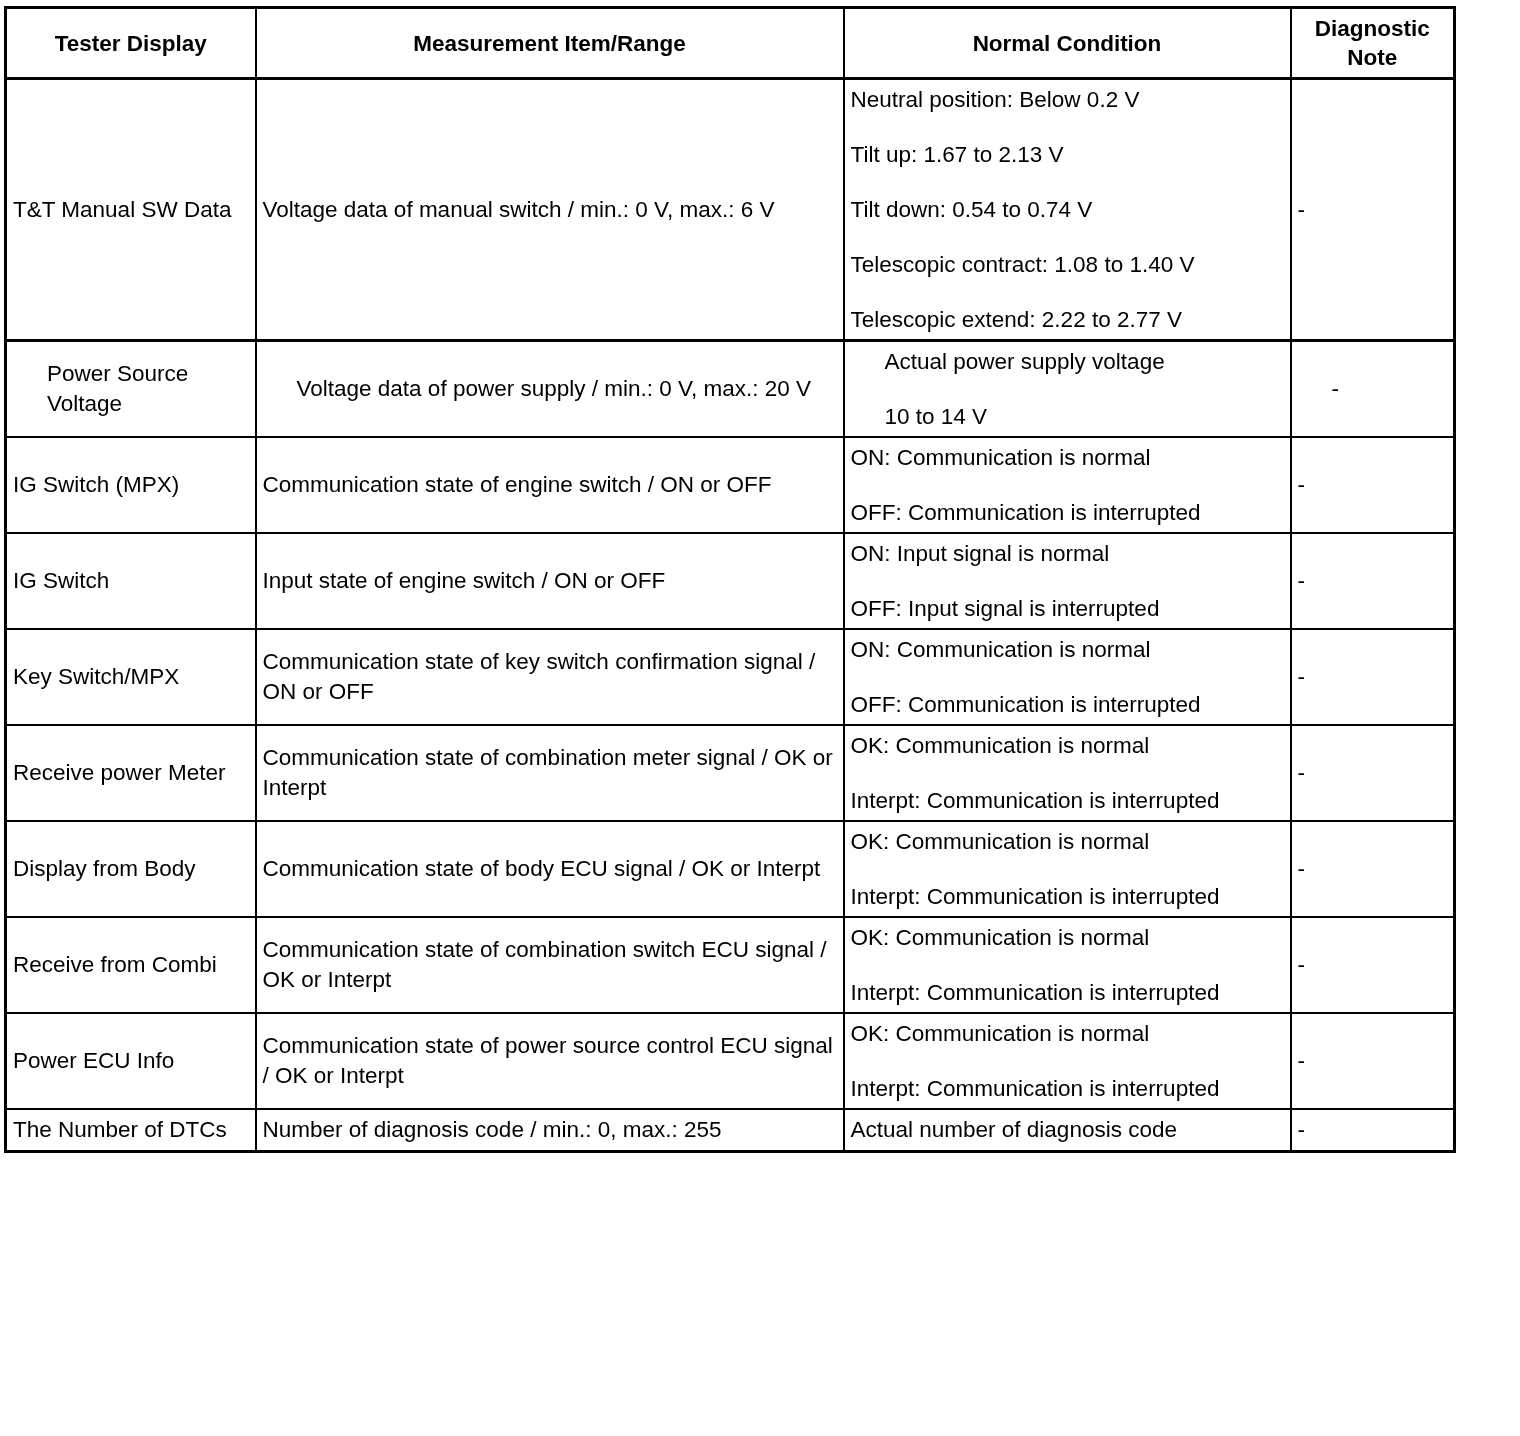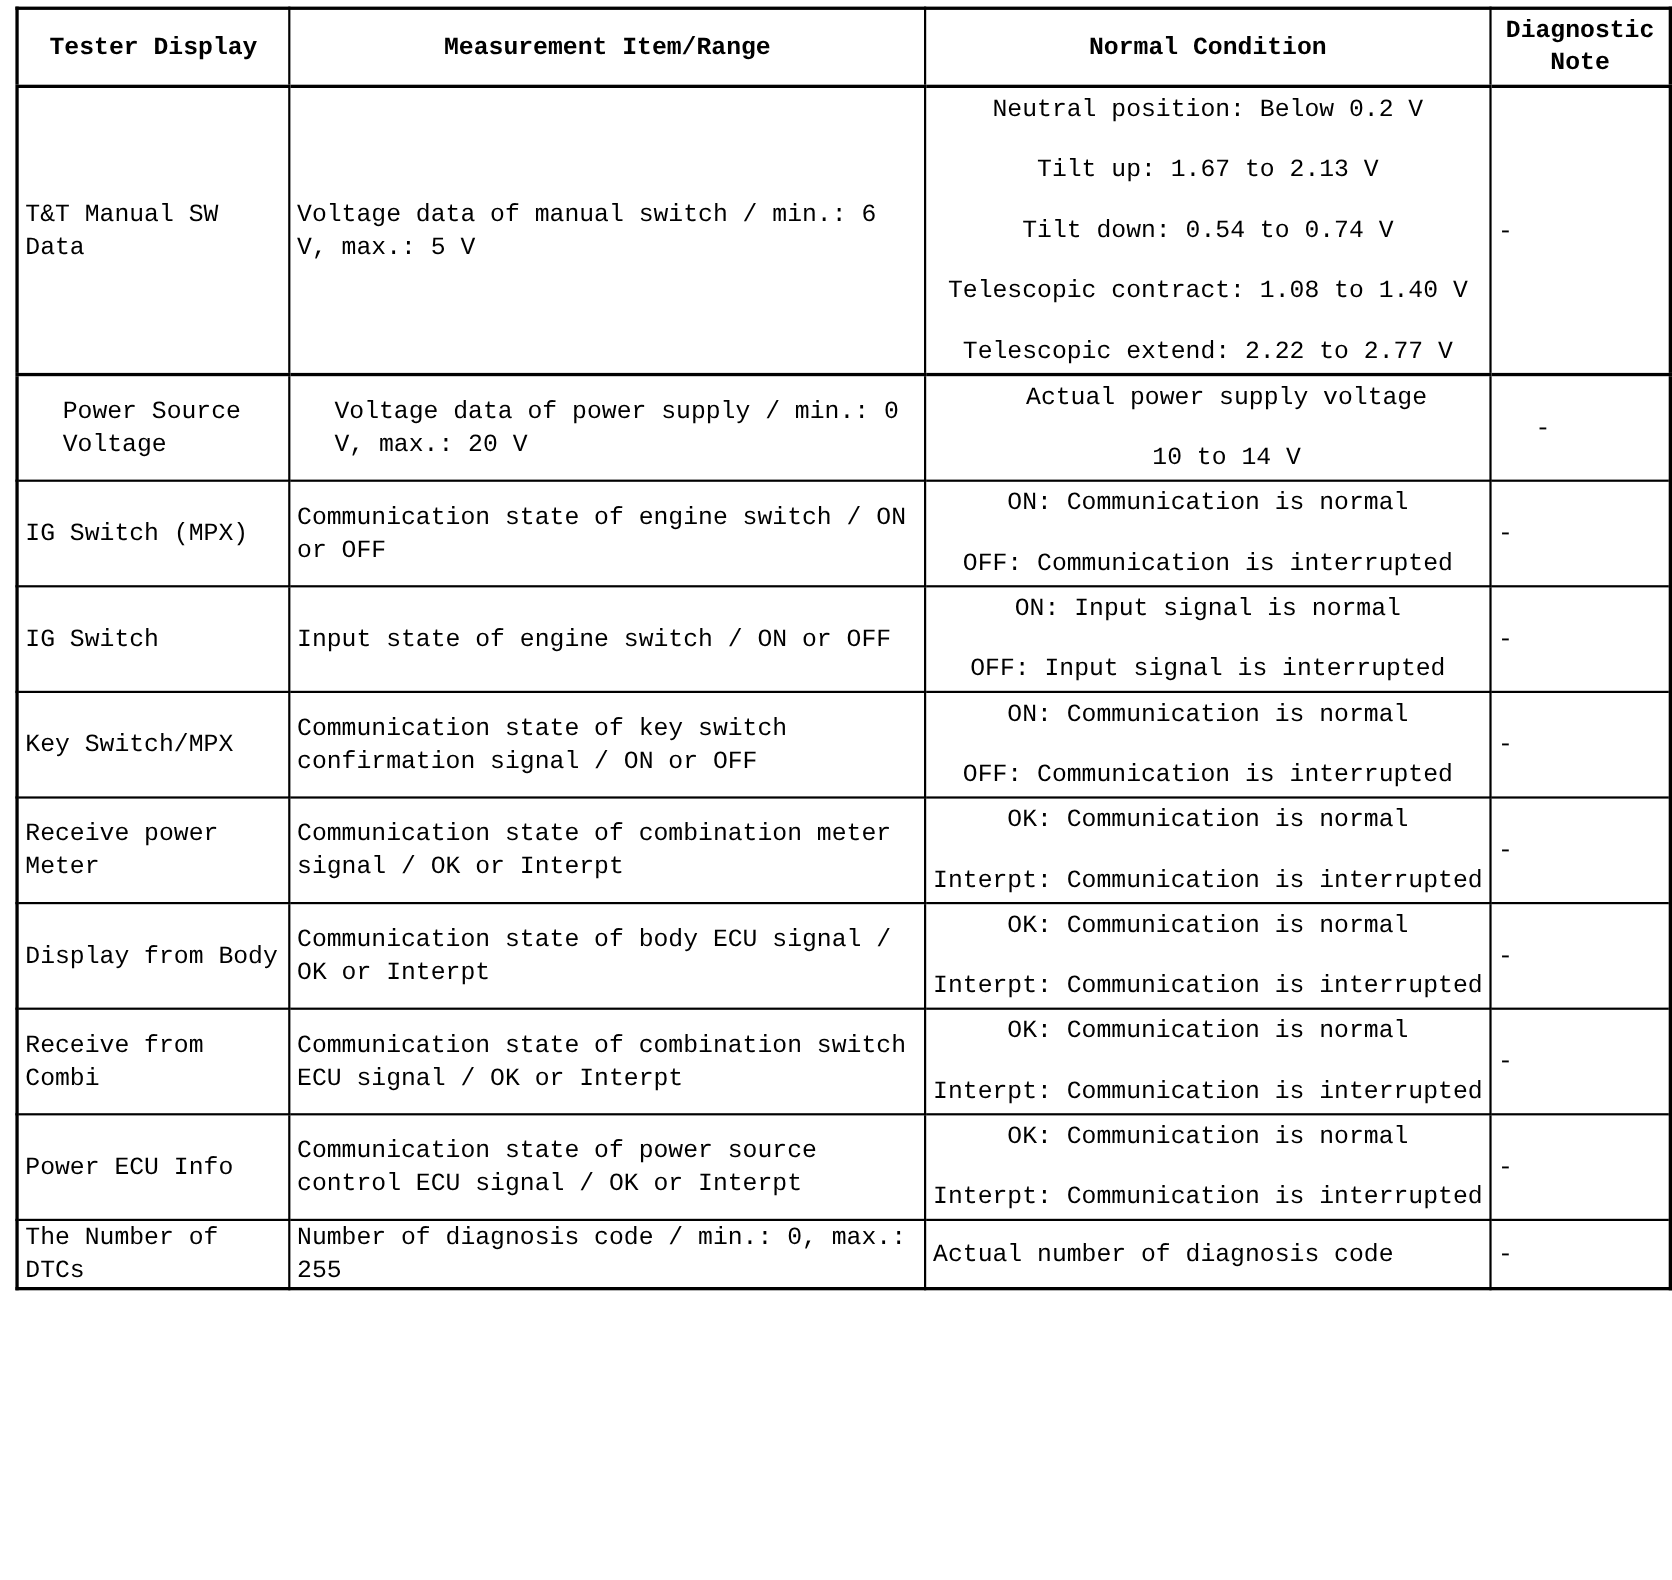--- a/index.html
+++ b/index.html
@@ -1,40 +1,40 @@
 <!DOCTYPE html>
 <html><head>
 <meta charset="utf-8">
 <style>
   html, body { margin: 0; padding: 0; background: #ffffff; }
   body { width: 1520px; height: 1436px; position: relative; overflow: hidden; }
   .tbl {
-    position: absolute; left: 14px; top: 6px;
+    position: absolute; left: 4px; top: 6px;
     border-collapse: collapse;
     border: 3px solid #000;
-    font-family: Liberation Mono, monospace;
+    font-family: Liberation Sans, sans-serif;
     font-size: 22.5px; color: #000;
     table-layout: fixed;
   }
   .tbl td, .tbl th {
     border: 2px solid #000;
     padding: 0 6px;
     vertical-align: middle;
     line-height: 30px;
   }
   .tbl th {
     font-weight: bold; text-align: center; height: 68px; line-height: 29px;
     border-bottom: 3px solid #000;
   }
   .col1 { width: 250px; }
   .col2 { width: 588px; }
   .col3 { width: 447px; }
   .col4 { width: 164px; }
   .cond-line { display: block; line-height: 55px; white-space: nowrap; }
-  .cond-wrap { margin-top: -8px; margin-bottom: -8px; text-align: center; }
+  .cond-wrap { margin-top: -8px; margin-bottom: -8px; }
   .note { padding-left: 6px; }
   tr.r-thick td { border-top: 3px solid #000; padding-left: 40px; }
 </style>
 </head>
 <body>
 
 <table class="tbl">
   <colgroup>
     <col class="col1">
       <col class="col2">
@@ -45,21 +45,21 @@
     <tr>
       <th>Tester Display</th>
       <th>Measurement Item/Range</th>
       <th>Normal Condition</th>
       <th>Diagnostic Note</th>
     </tr>
   </thead>
   <tbody id="tbody">
       <tr style="height: 258px;">
         <td>T&amp;T Manual SW Data</td>
-        <td>Voltage data of manual switch / min.: 6 V, max.: 5 V</td>
+        <td>Voltage data of manual switch / min.: 0 V, max.: 6 V</td>
         <td>
           <div class="cond-wrap">
             <span class="cond-line">Neutral position: Below 0.2 V</span>
             <span class="cond-line">Tilt up: 1.67 to 2.13 V</span>
             <span class="cond-line">Tilt down: 0.54 to 0.74 V</span>
             <span class="cond-line">Telescopic contract: 1.08 to 1.40 V</span>
             <span class="cond-line">Telescopic extend: 2.22 to 2.77 V</span>
           </div>
         </td>
         <td class="note">-</td>

